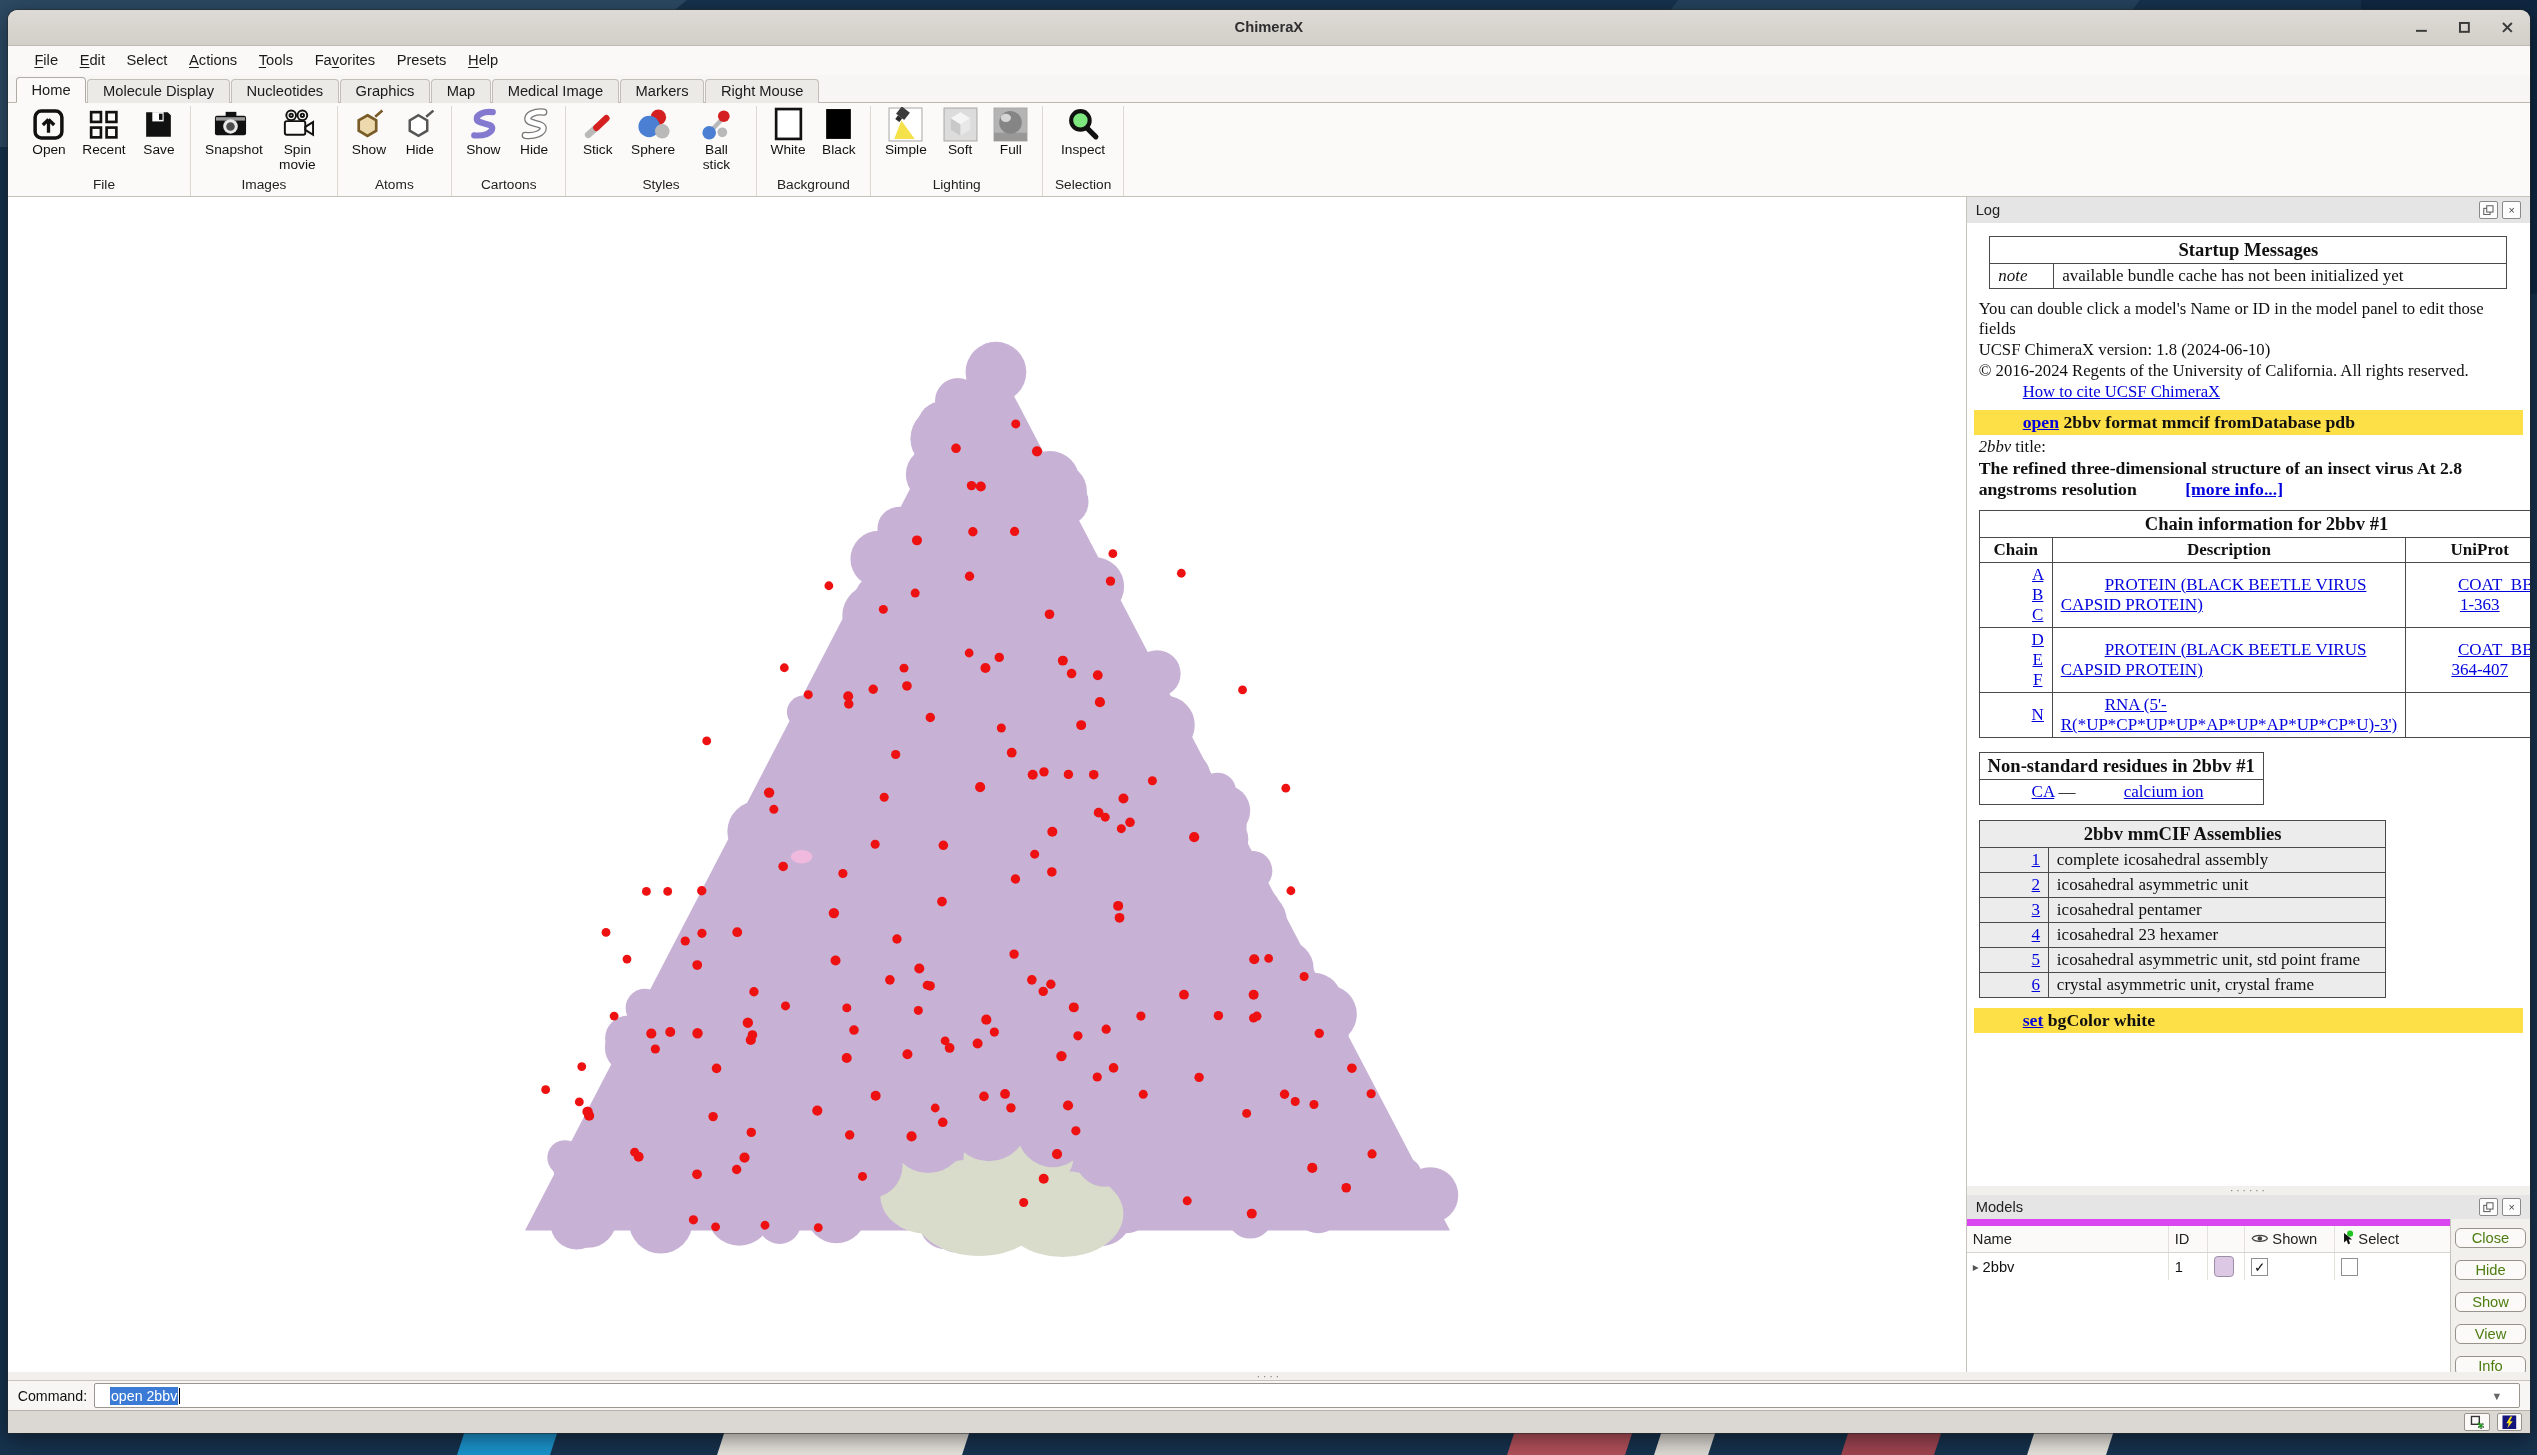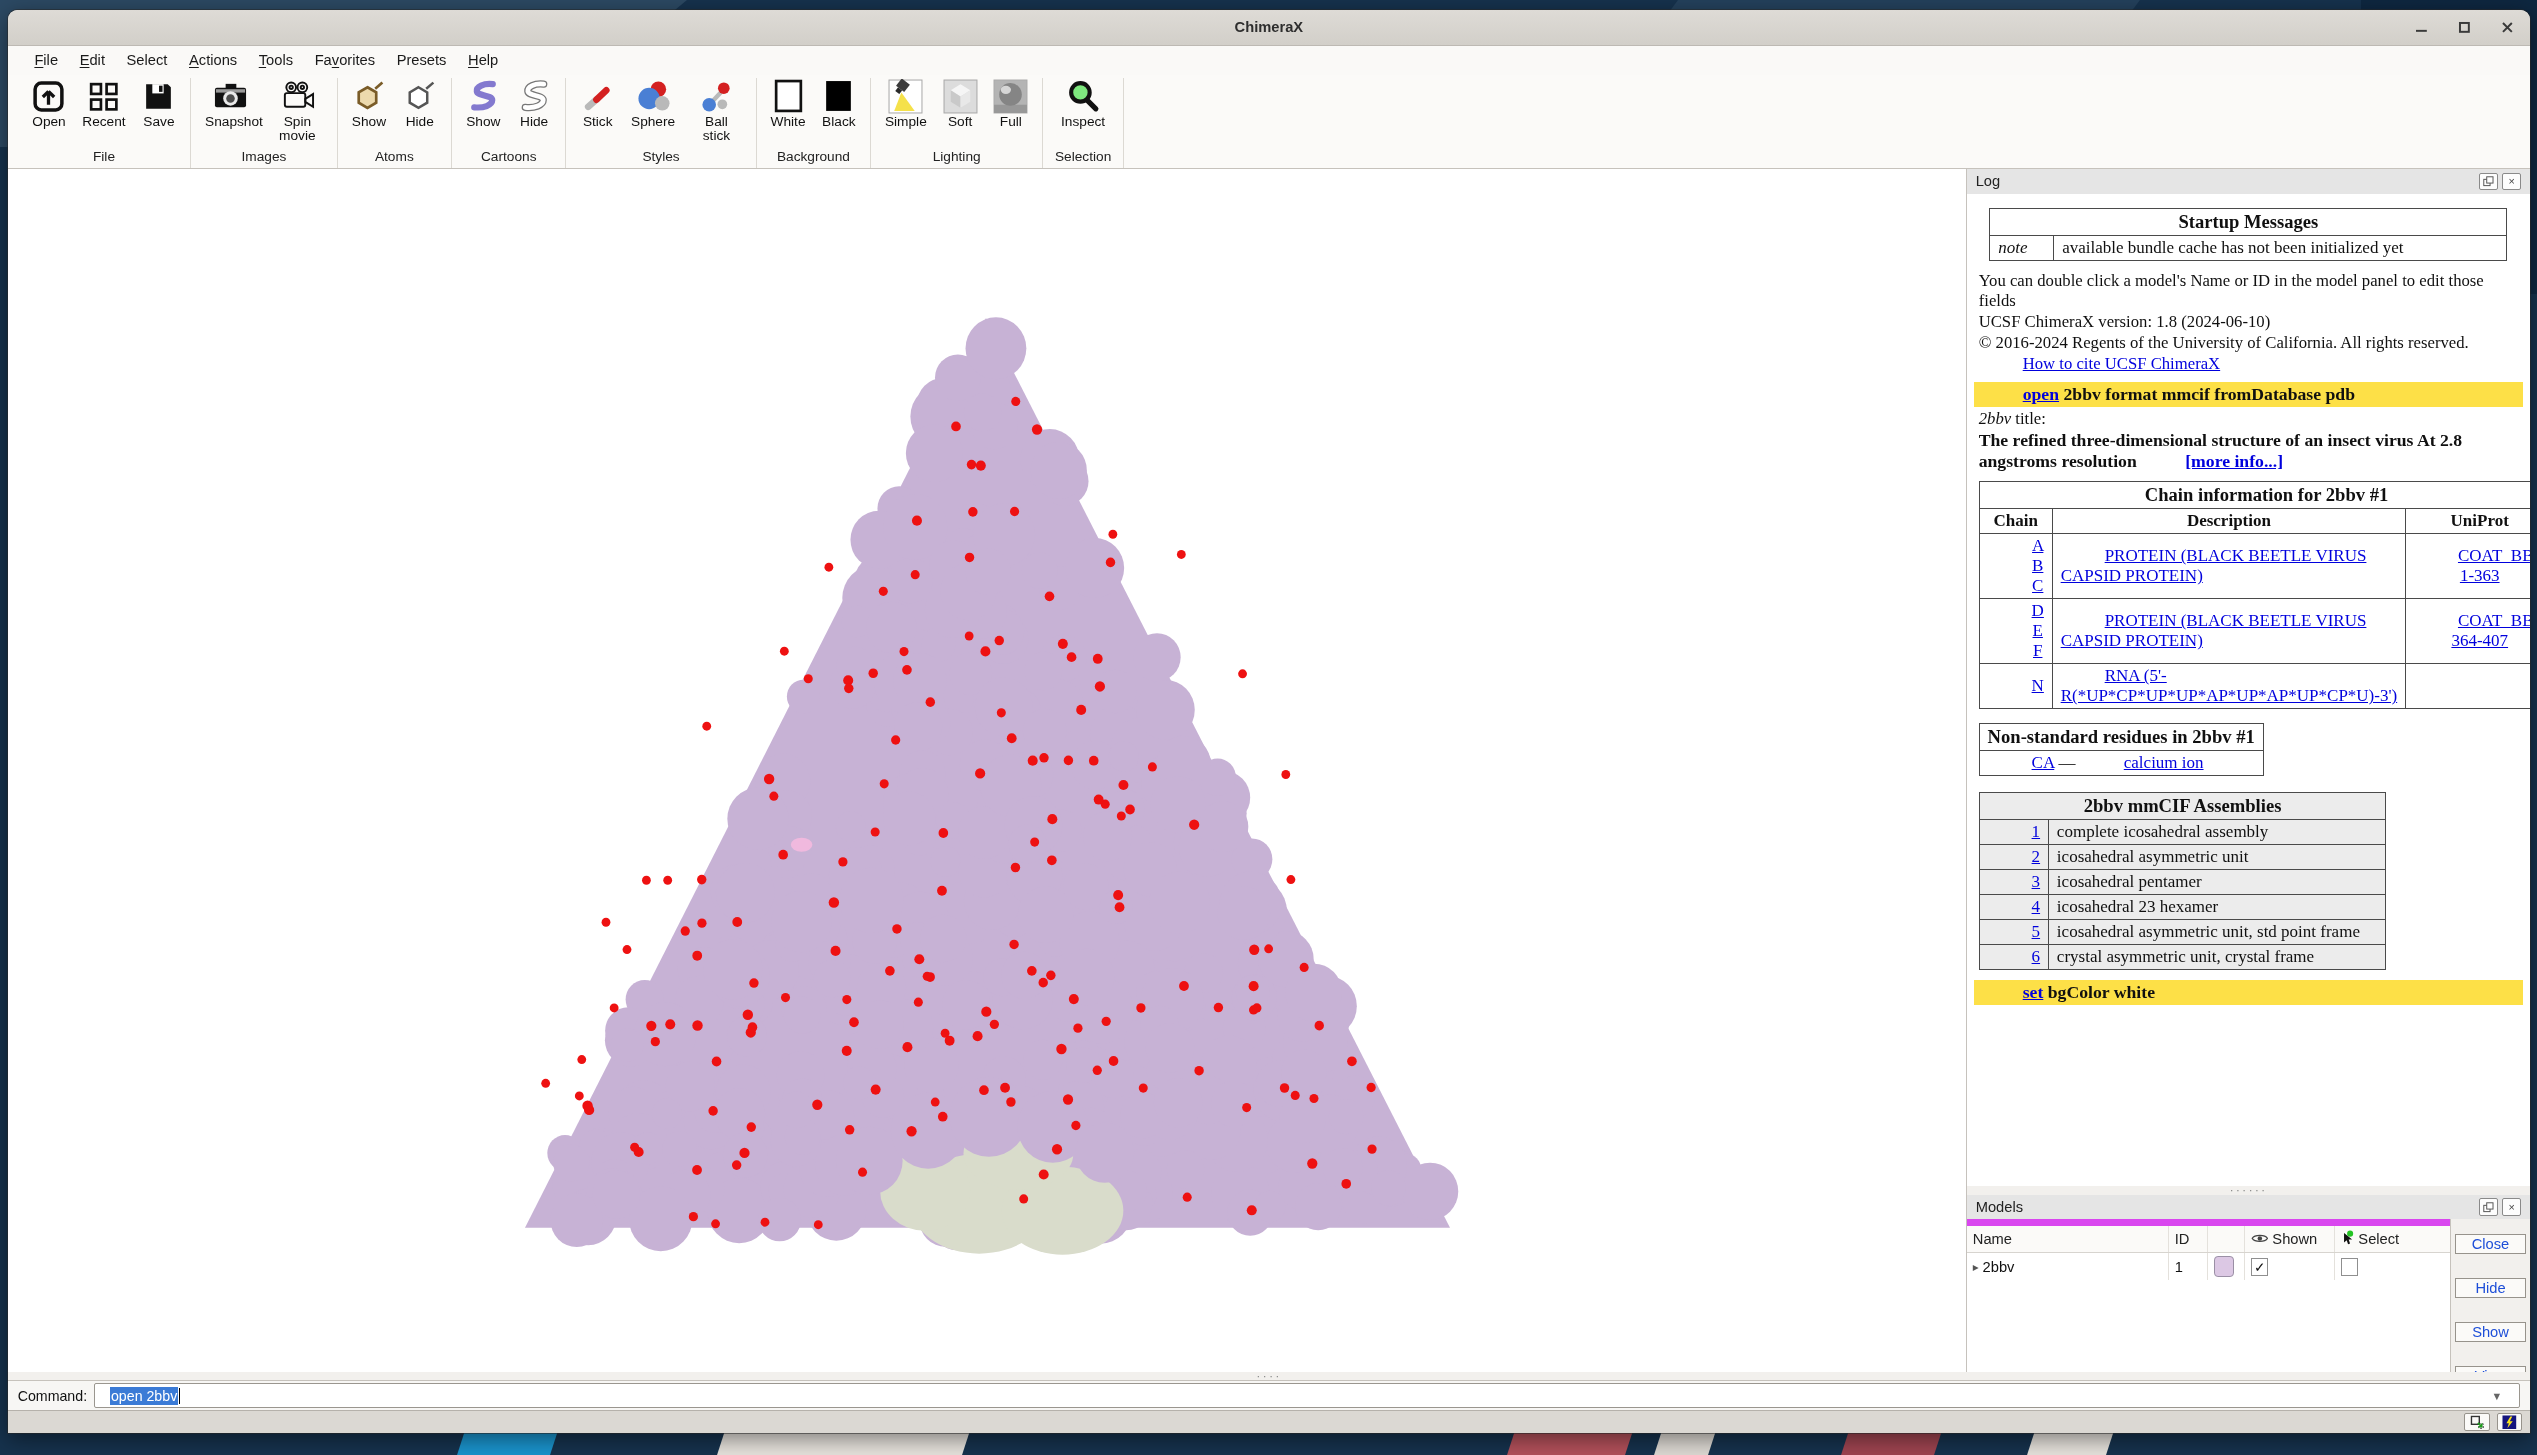--- a/index.html
+++ b/index.html
@@ -79,21 +79,21 @@
   .mtable{flex:1;font-size:14.7px;color:#111;border-top:7px solid #d946ef;}
   .mrow{display:grid;grid-template-columns:202px 39px 37px 90px 1fr;align-items:center;height:26.5px;}
   .mrow.mhead{background:#fbfaf8;border-bottom:1px solid #d7d4cf;color:#222;}
   .mcell{padding:0 5.9px;height:100%;display:flex;align-items:center;gap:3.9px;border-right:1px solid #e4e1dc;}
   .mcell:last-child{border-right:none;}
   .swatch{width:18.6px;height:18.6px;border-radius:3.9px;border:1px solid #9a8fa5;}
   .cbox{width:15.7px;height:15.7px;border:1px solid #8f8f8f;background:#fff;display:flex;align-items:center;justify-content:center;
         font-size:13.7px;font-weight:700;color:#111;}
   .tri{color:#555;font-size:11.8px;}
   .mbuttons{width:73px;flex:0 0 73px;border-left:1px solid #c6c2bc;background:#f2f0ed;display:flex;flex-direction:column;padding:2.9px 2.9px;}
-  .mbtn{height:26.5px;margin:12px 1px;background:#fbfaf8;border:1px solid #97938c;border-radius:0;font-size:14.7px;color:#1d4ed8;font-family:inherit;}
+  .mbtn{height:26.5px;margin:6px 1px;background:#fbfaf8;border:1px solid #97938c;border-radius:6px;font-size:14.7px;color:#4d7c0f;font-family:inherit;}
   
   .hsplit{height:7.9px;flex:0 0 7.9px;background:#f2f0ed;display:flex;align-items:center;justify-content:center;}
   .vsplit-dots,.hsplit-dots{color:#8d8d8d;font-size:12.8px;letter-spacing:2px;line-height:0;}
   .rsplit{height:9.8px;flex:0 0 9.8px;background:#f2f0ed;display:flex;align-items:center;justify-content:center;}
   
   .commandbar{height:29px;flex:0 0 29px;background:#f7f6f4;border-top:1px solid #c6c2bc;display:flex;align-items:center;padding:0 9.8px;gap:6.9px;}
   .cmd-label{font-size:14.2px;color:#111;}
   .cmd-input{flex:1;height:22.6px;background:#fff;border:1px solid #9a968f;border-radius:2px;display:flex;align-items:center;padding:0 15px;font-size:14.2px;}
   .cmd-sel{background:#3b7bd6;color:#fff;padding:1px 1px;}
   .caret{width:1px;height:15.7px;background:#000;margin-left:1px;}
@@ -142,20 +142,30 @@
 
   <div class="menubar">
       <span class="menu-item"><u>F</u>ile</span>
       <span class="menu-item"><u>E</u>dit</span>
       <span class="menu-item">Select</span>
       <span class="menu-item"><u>A</u>ctions</span>
       <span class="menu-item"><u>T</u>ools</span>
       <span class="menu-item">Fa<u>v</u>orites</span>
       <span class="menu-item">Presets</span>
       <span class="menu-item"><u>H</u>elp</span>
+    </div>
+  <div class="tabbar">
+      <span class="tab active">Home</span>
+      <span class="tab">Molecule Display</span>
+      <span class="tab">Nucleotides</span>
+      <span class="tab">Graphics</span>
+      <span class="tab">Map</span>
+      <span class="tab">Medical Image</span>
+      <span class="tab">Markers</span>
+      <span class="tab">Right Mouse</span>
     </div>
   <div class="toolbar">
       <div class="tb-group">
         <div class="tb-buttons">
           <button class="tb-btn">
             <span class="ticon">
               <svg viewBox="0 0 34 34">
                 <rect x="4" y="4" width="26" height="26" rx="6" fill="none" stroke="#111" stroke-width="3.4"></rect>
                 <path d="M17 25V12M17 12l-5.5 5.5M17 12l5.5 5.5" stroke="#111" stroke-width="3.2" fill="none"></path>
               </svg>

